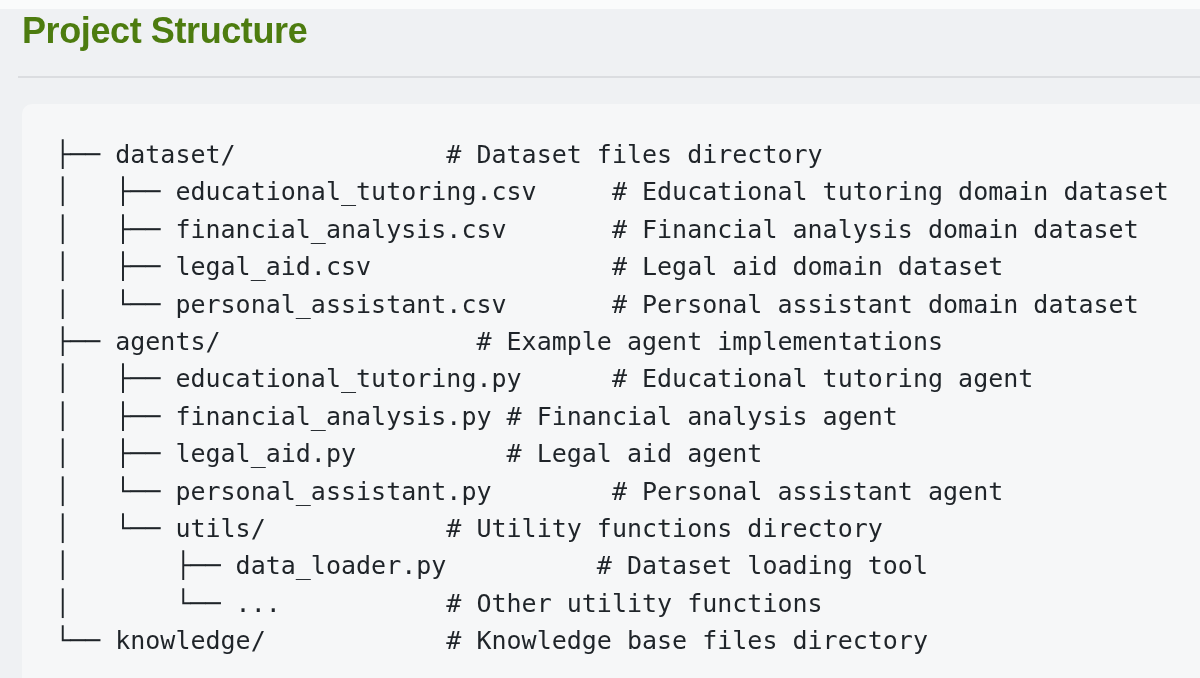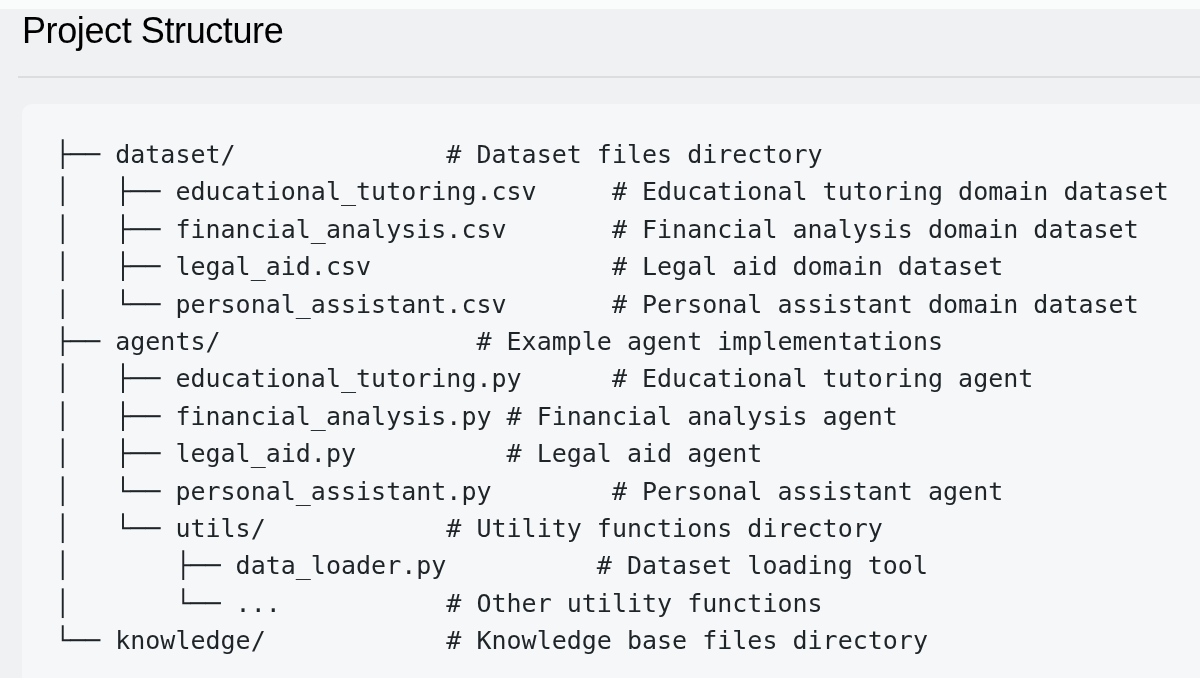--- a/index.html
+++ b/index.html
@@ -11,23 +11,23 @@
   }
   .page { position: relative; width: 1200px; height: 678px; }
 
   .top-band {
     position: absolute; left: 0; top: 0; right: 0; height: 9px;
     background: #fafbfb;
   }
 
   .page-title {
     position: absolute; left: 22px; top: 8px;
-    font-size: 36px; font-weight: 400;
+    font-size: 36px; font-weight: 700;
     letter-spacing: -0.4px;
-    color: #000000;
+    color: #4d7c0f;
     line-height: 1.3;
   }
 
   .title-divider {
     position: absolute; left: 18px; right: 0; top: 76px;
     border: none;
     border-top: 2px solid #dbdde0;
   }
 
   .code-block {

